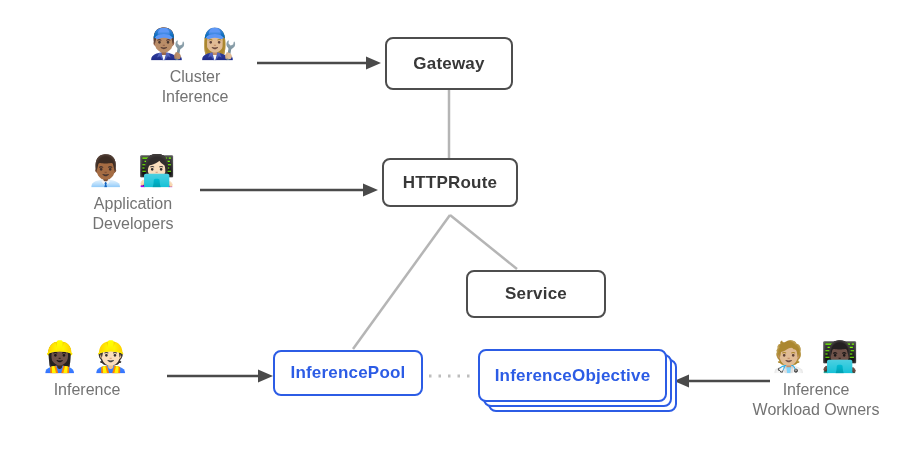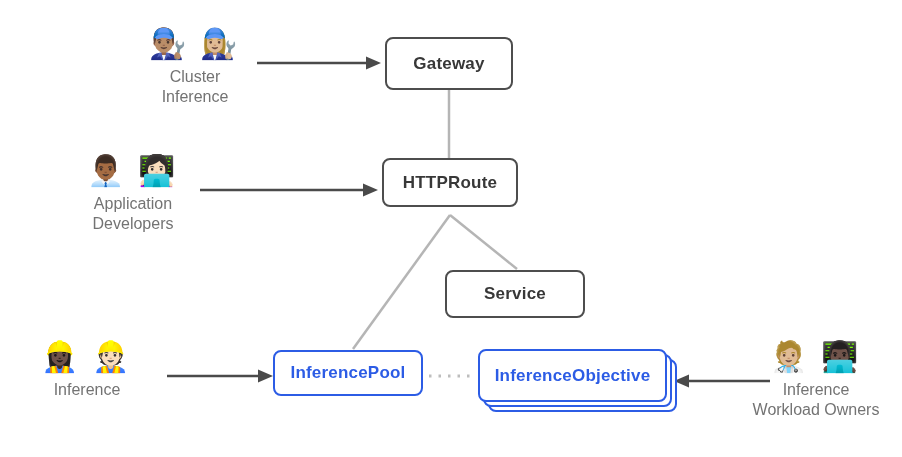--- a/index.html
+++ b/index.html
@@ -34,21 +34,21 @@
     font-size: 17px;
     color: #383838;
     letter-spacing: 0.2px;
   }
   .node.blue {
     border-color: #2c5ce5;
     color: #2c5ce5;
   }
   #node-gateway        { left: 385px; top: 37px;  width: 128px; height: 53px; }
   #node-httproute      { left: 382px; top: 158px; width: 136px; height: 49px; }
-  #node-service        { left: 445px; top: 270px; width: 140px; height: 48px; }
+  #node-service        { left: 466px; top: 270px; width: 140px; height: 48px; }
   #node-inferencepool  { left: 273px; top: 350px; width: 150px; height: 46px; }
 
   #stack-inferenceobjective {
     position: absolute;
     left: 478px; top: 349px;
     width: 189px; height: 53px;
   }
   .stack-layer {
     position: absolute;
     width: 189px; height: 53px;

